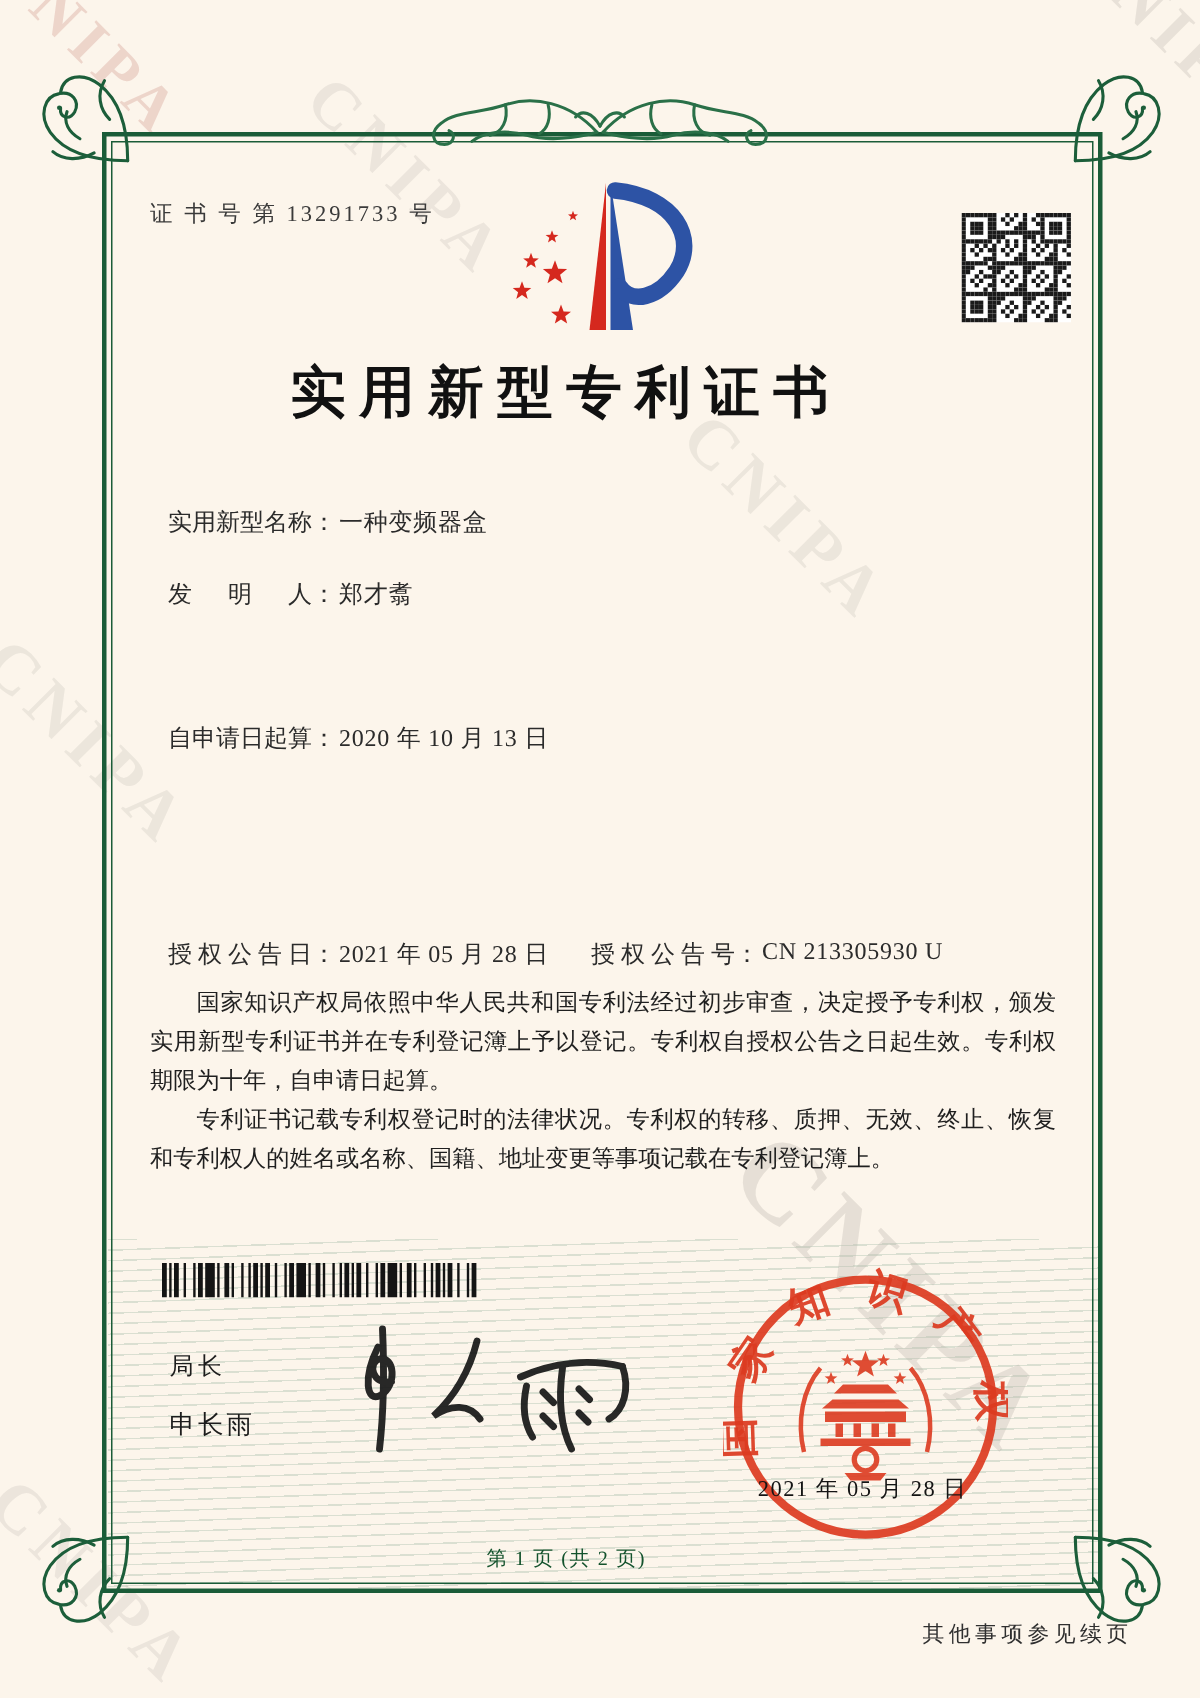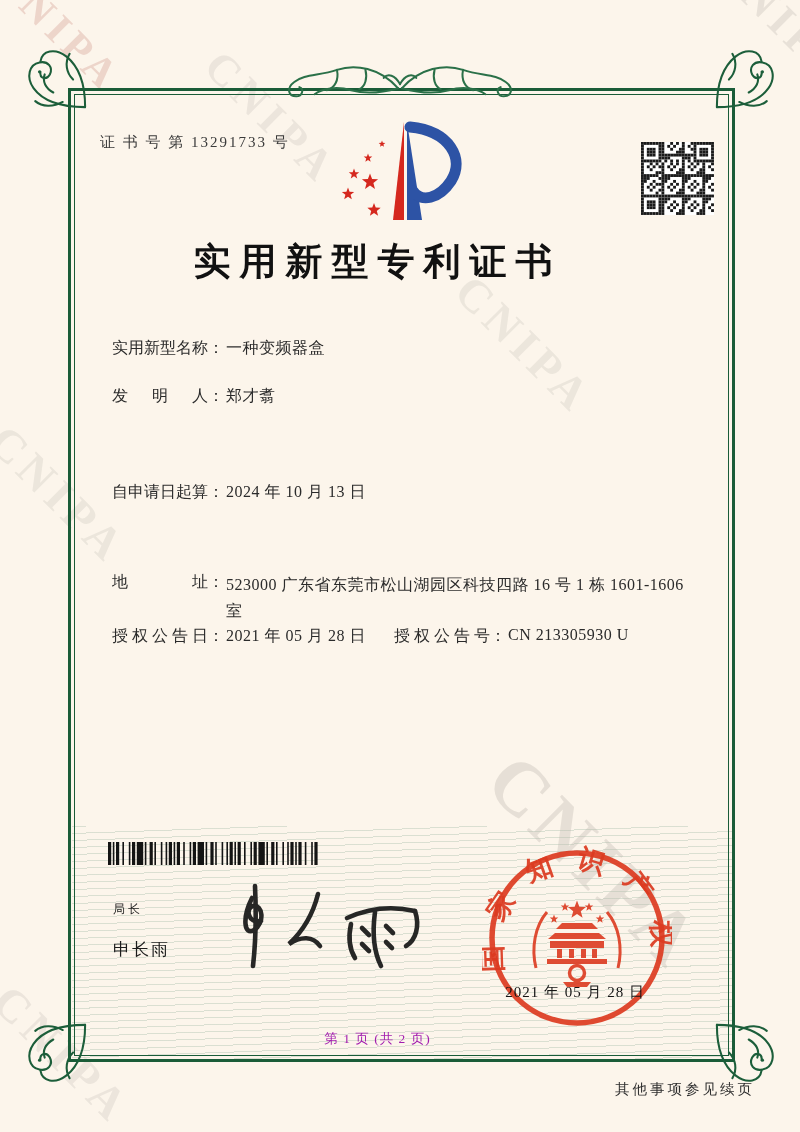--- a/index.html
+++ b/index.html
@@ -30,30 +30,30 @@
   .field-row{position:absolute;left:112px;font-size:16px;white-space:nowrap;}
   .flabel{display:inline-block;width:96px;text-align:justify;text-align-last:justify;vertical-align:top;}
   .fcolon{display:inline-block;width:18px;vertical-align:top;}
   .fvalue{display:inline-block;vertical-align:top;letter-spacing:0.5px;}
   .fvalue.wide{width:470px;white-space:normal;line-height:26px;}
   .fvalue.fixedw{width:168px;}
   .paras{position:absolute;left:100px;top:656px;width:604px;font-size:15.5px;line-height:26px;
          color:#1f1f1f;text-align:justify;}
   .paras p{margin:0;text-indent:2em;}
   .barcode{position:absolute;left:108px;top:842px;}
-  .signer-title{position:absolute;left:113px;top:901px;font-size:12px;letter-spacing:3px;
+  .signer-title{position:absolute;left:113px;top:901px;font-size:16px;letter-spacing:3px;
       font-family:Liberation Serif, serif;color:#1c1c1c;}
   .signer-name{position:absolute;left:113px;top:938px;font-size:17px;letter-spacing:2px;
       font-family:"Liberation Sans","DejaVu Sans",sans-serif;color:#1c1c1c;text-align:center;}
   .signature{position:absolute;left:225px;top:876px;}
   .seal{position:absolute;left:482px;top:843px;width:190px;height:190px;z-index:5;}
   .seal-date{position:absolute;left:0;top:140px;width:186px;text-align:center;font-size:15px;
       color:#141414;letter-spacing:1px;z-index:6;}
   .page-number{position:absolute;left:0;right:0;top:1030px;text-align:center;font-size:13.5px;
-      color:#a21caf;letter-spacing:1px;}
+      color:#14532d;letter-spacing:1px;}
   .footer-note{position:absolute;left:0;right:0;top:1080px;text-align:right;font-size:14.5px;
       color:#2f2f2f;letter-spacing:3px;}
 </style>
 </head>
 <body>
 
 <div class="page">
 
   <svg width="0" height="0" style="position:absolute">
     <defs>
@@ -471,29 +471,30 @@
 
     <div class="title">实用新型专利证书</div>
 
     <div class="field-row" style="top:338px">
       <span class="flabel">实用新型名称</span><span class="fcolon">：</span><span class="fvalue">一种变频器盒</span>
     </div>
     <div class="field-row" style="top:386px">
       <span class="flabel">发明人</span><span class="fcolon">：</span><span class="fvalue">郑才翥</span>
     </div>
     <div class="field-row" style="top:482px">
-      <span class="flabel">自申请日起算</span><span class="fcolon">：</span><span class="fvalue">2024 年 10 月 13 日</span>
-    </div>
-    <div class="field-row" style="top:572px">
-      <span class="flabel">地址</span><span class="fcolon">：</span><span class="fvalue wide">523000 广东省东莞市松山湖园区科技四路 16 号 1 栋 1601-1606 室</span>
+      <span class="flabel">自申请日起算</span><span class="fcolon">：</span><span class="fvalue">2020 年 10 月 13 日</span>
     </div>
     <div class="field-row" style="top:626px">
       <span class="flabel">授权公告日</span><span class="fcolon">：</span><span class="fvalue fixedw">2021 年 05 月 28 日</span><span class="flabel">授权公告号</span><span class="fcolon">：</span><span class="fvalue">CN 213305930 U</span>
     </div>
 
+    <div class="paras">
+      <p>国家知识产权局依照中华人民共和国专利法经过初步审查，决定授予专利权，颁发实用新型专利证书并在专利登记簿上予以登记。专利权自授权公告之日起生效。专利权期限为十年，自申请日起算。</p>
+      <p>专利证书记载专利权登记时的法律状况。专利权的转移、质押、无效、终止、恢复和专利权人的姓名或名称、国籍、地址变更等事项记载在专利登记簿上。</p>
+    </div>
 
     <svg class="barcode" width="214" height="23" viewBox="0 0 214 23">
       <g fill="#141414">
           <rect x="0.00" y="0" width="3.20" height="23"></rect>
           <rect x="4.80" y="0" width="1.60" height="23"></rect>
           <rect x="8.00" y="0" width="3.20" height="23"></rect>
           <rect x="14.40" y="0" width="1.60" height="23"></rect>
           <rect x="20.80" y="0" width="1.60" height="23"></rect>
           <rect x="24.00" y="0" width="3.20" height="23"></rect>
           <rect x="28.80" y="0" width="6.40" height="23"></rect>

